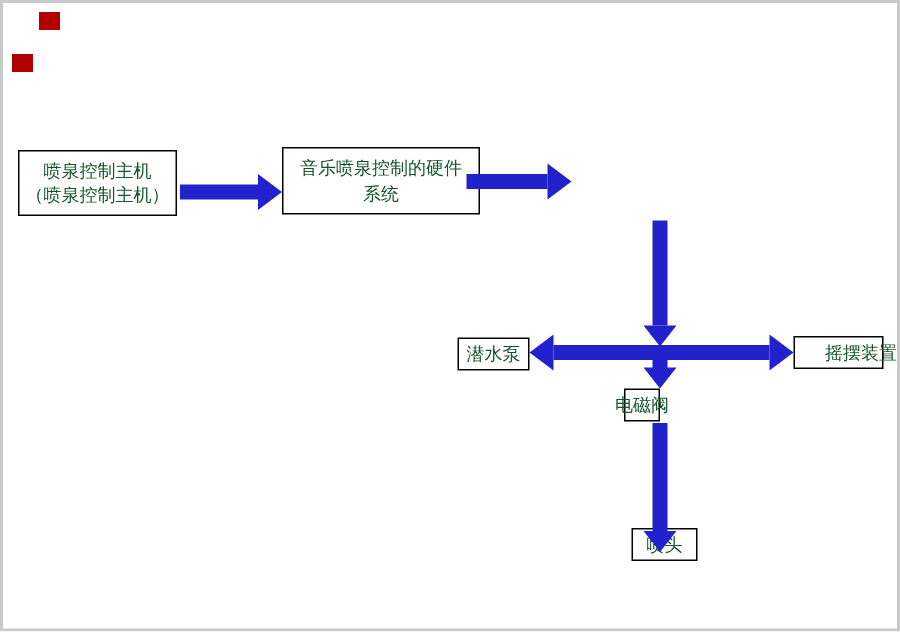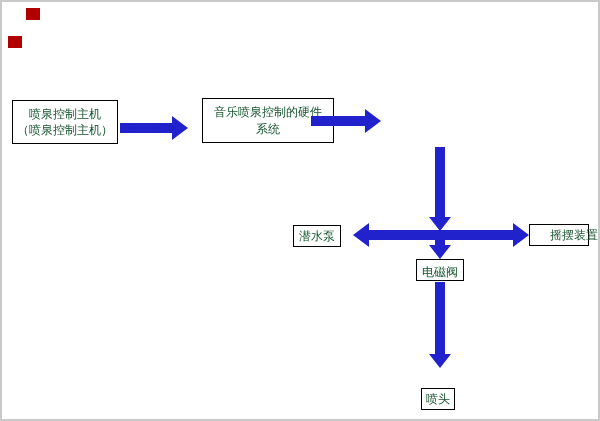--- a/index.html
+++ b/index.html
@@ -34,26 +34,26 @@
     justify-content: center;
     align-items: center;
     text-align: center;
     font-size: 12px;
     line-height: 1.35;
     color: #14532d;
   }
   .box span { display: block; white-space: nowrap; }
 
   .box.host     { left: 10px;  top: 98px;  width: 106px; height: 44px; }
-  .box.hardware { left: 200px; top: 96px;  width: 132px; height: 45px; }
+  .box.hardware { left: 186px; top: 96px;  width: 132px; height: 45px; }
   .box.cabinet  { left: 381px; top: 100px; width: 116px; height: 45px; }
-  .box.pump     { left: 291px; top: 223px; width: 48px;  height: 22px; }
+  .box.pump     { left: 303px; top: 223px; width: 48px;  height: 22px; }
   .box.swing    { left: 527px; top: 222px; width: 60px;  height: 22px; padding-left: 30px; }
-  .box.valve    { left: 414px; top: 257px; width: 48px;  height: 22px; justify-content: flex-end; }
-  .box.nozzle   { left: 419px; top: 386px; width: 34px;  height: 22px; }
+  .box.valve    { left: 414px; top: 257px; width: 24px;  height: 22px; }
+  .box.nozzle   { left: 419px; top: 350px; width: 44px;  height: 22px; }
 
   .shaft {
     position: absolute;
     background: #2222cc;
   }
   .head {
     position: absolute;
     width: 0;
     height: 0;
   }

